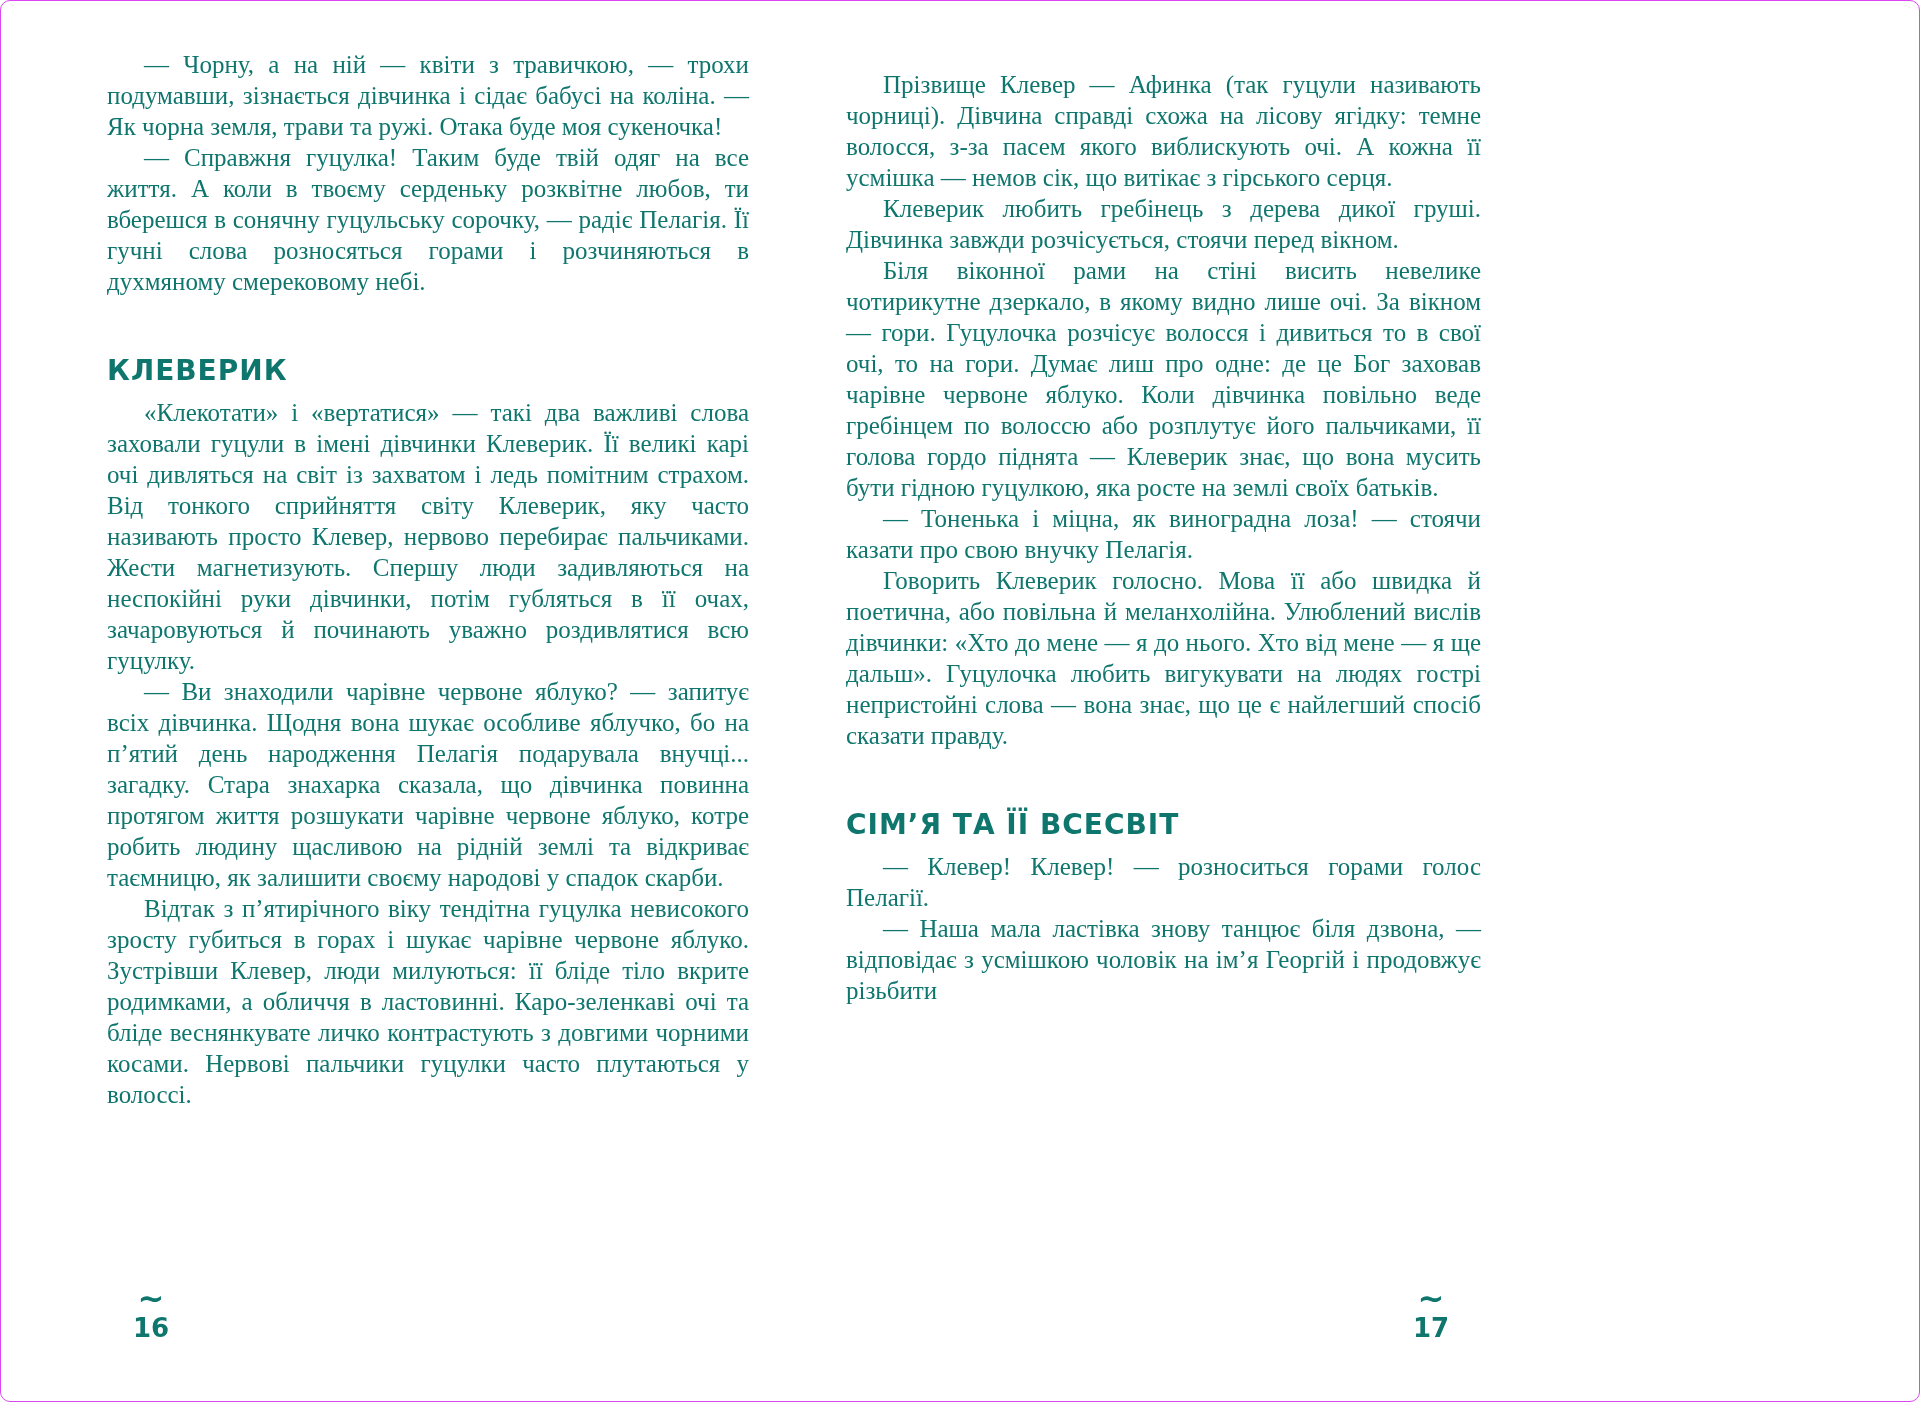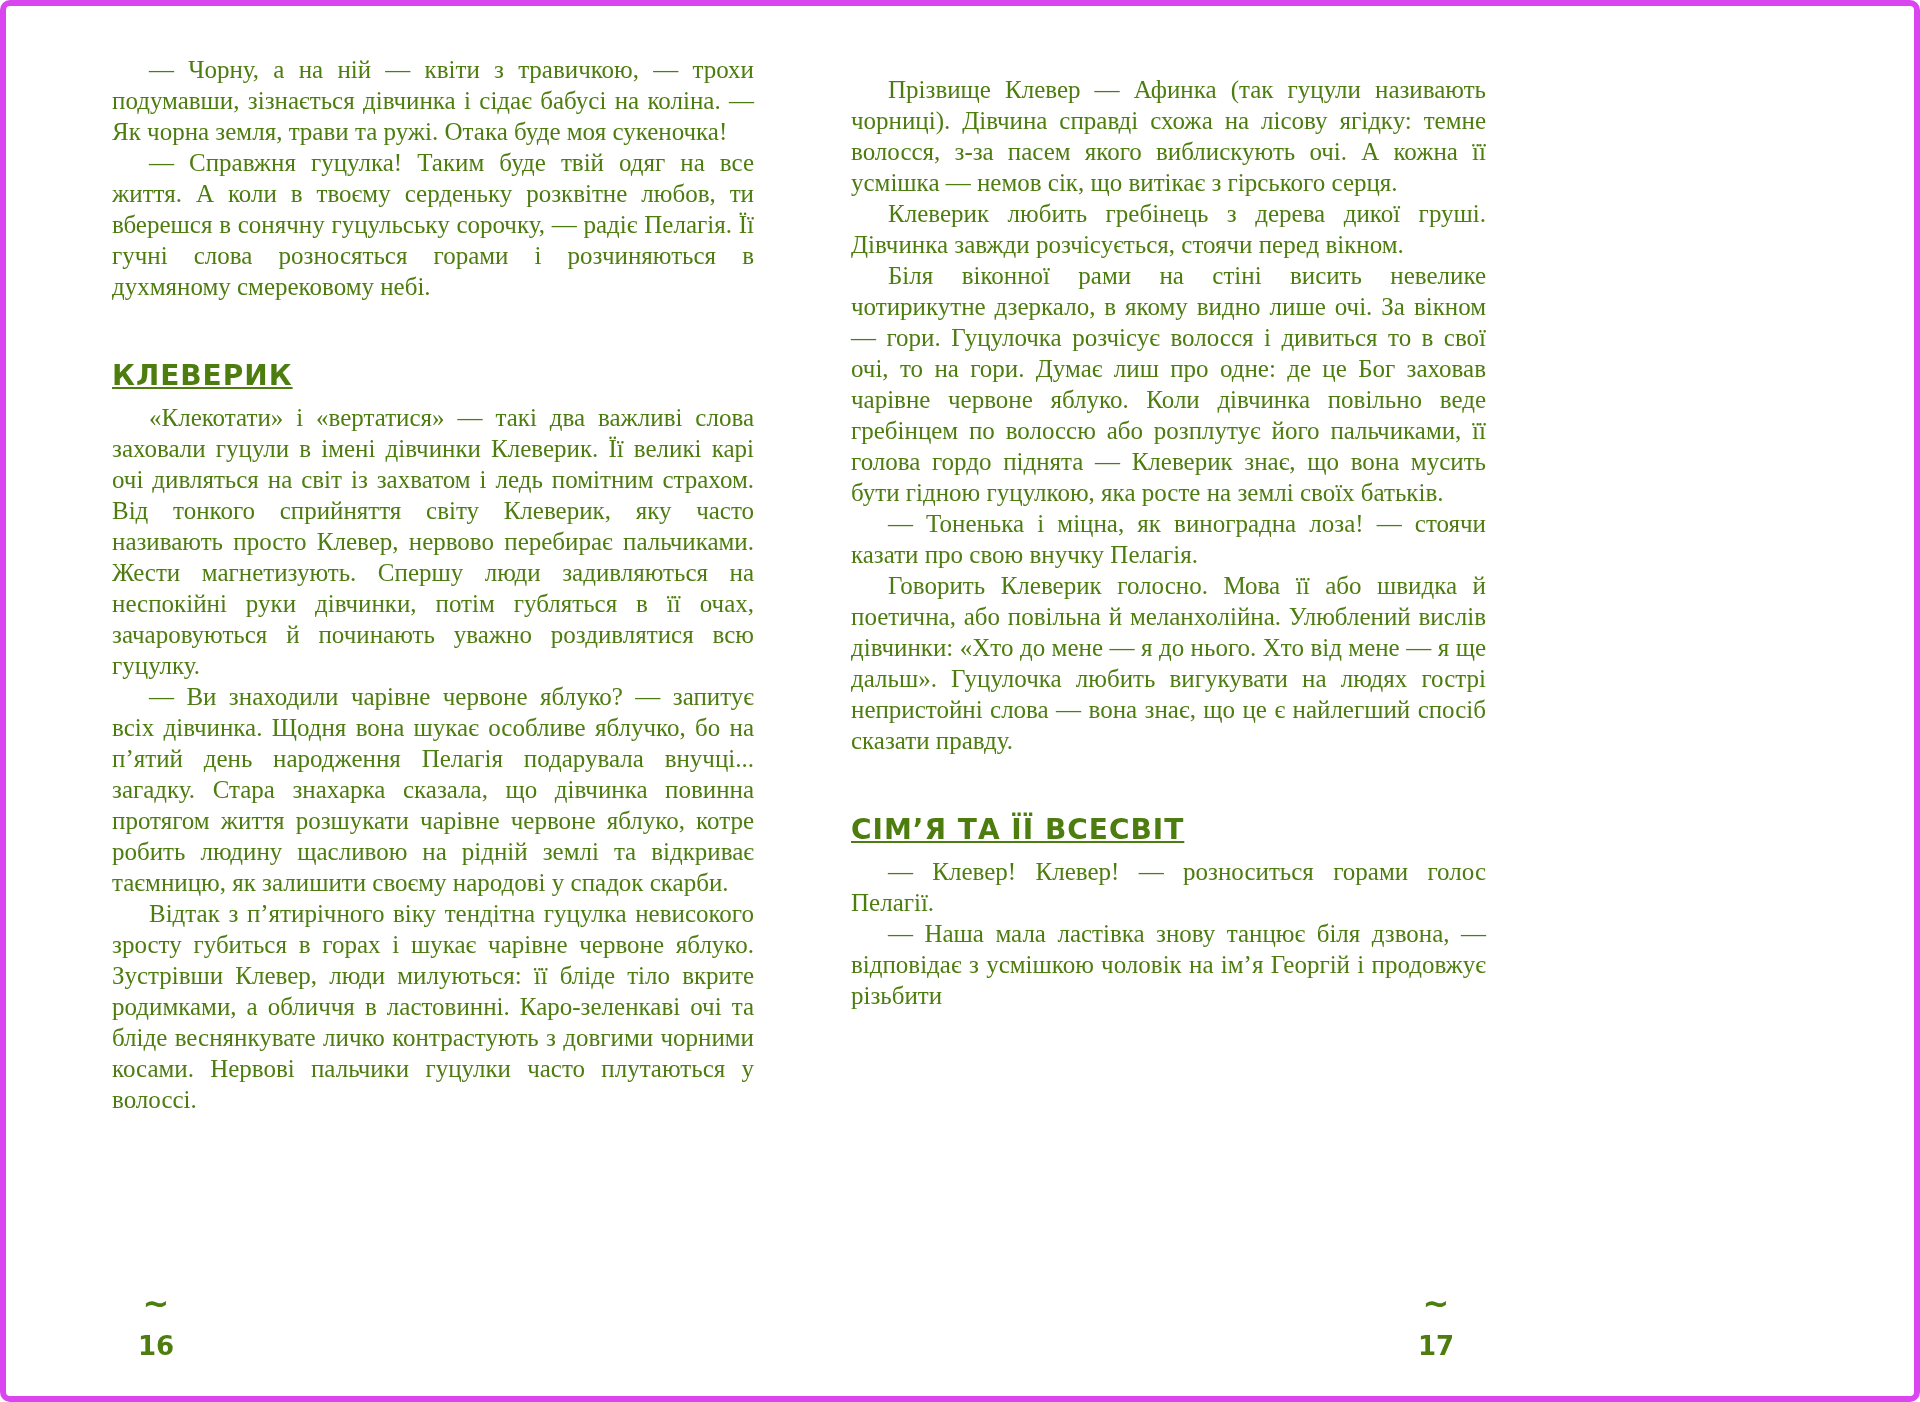--- a/index.html
+++ b/index.html
@@ -5,26 +5,26 @@
   html, body {
     margin: 0;
     padding: 0;
     background: #ffffff;
   }
   .spread {
     position: relative;
     width: 1920px;
     height: 1402px;
     background: #ffffff;
-    border: 6px solid #d946ef;
+    border: 1px solid #d946ef;
     border-radius: 10px;
     box-sizing: border-box;
     overflow: hidden;
     font-family: "Liberation Serif", "DejaVu Serif", serif;
-    color: #4d7c0f;
+    color: #0f766e;
   }
   .text-column {
     position: absolute;
     top: 48px;
     text-align: justify;
     font-size: 25px;
     line-height: 31px;
     hyphens: auto;
     -webkit-hyphens: auto;
   }
@@ -35,41 +35,40 @@
     text-indent: 37px;
   }
   .heading {
     font-family: "DejaVu Sans", "Liberation Sans", sans-serif;
     font-weight: bold;
     font-size: 28px;
     line-height: 32px;
     letter-spacing: 1px;
     margin: 58px 0 10px 0;
     text-align: left;
-    text-decoration: underline;
   }
   .footer {
     position: absolute;
     top: 1284px;
     width: 56px;
     text-align: center;
     font-family: "DejaVu Sans", "Liberation Sans", sans-serif;
     font-weight: bold;
   }
   .footer.left  { left: 122px; }
   .footer.right { left: 1402px; }
   .tilde {
     font-size: 32px;
     line-height: 26px;
     letter-spacing: 0;
   }
   .page-number {
     font-size: 26px;
     line-height: 30px;
-    margin-top: 15px;
+    margin-top: 2px;
   }
 </style>
 </head>
 <body>
 
 <div class="spread">
 
   <section>
     <div class="text-column left">
       <p class="para">— Чорну, а на ній — квіти з травичкою, — трохи подумавши, зізнається дівчинка і сідає бабусі на коліна. — Як чорна земля, трави та ружі. Отака буде моя сукеночка!</p>

